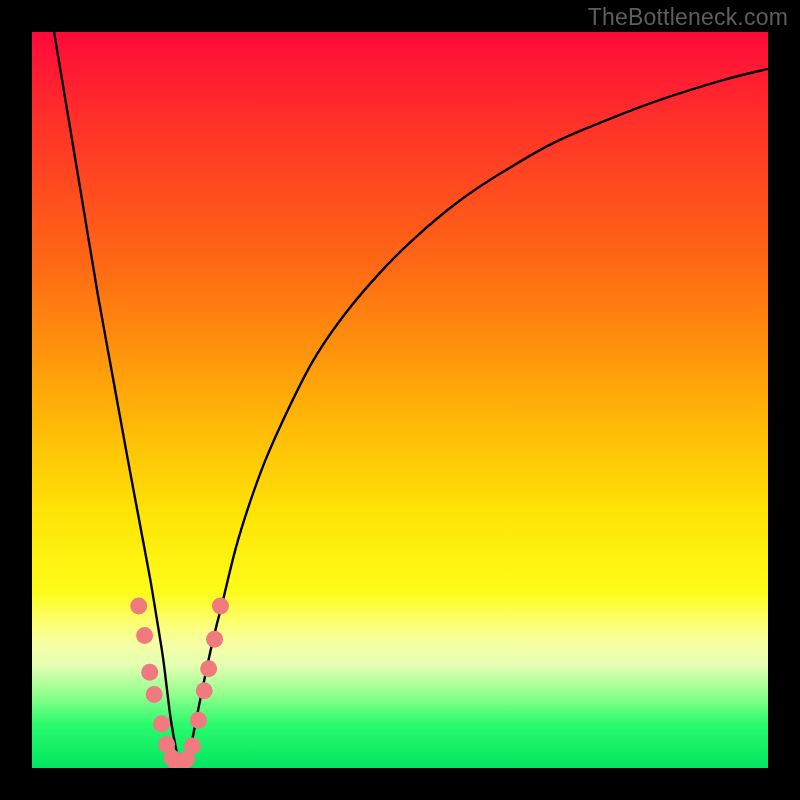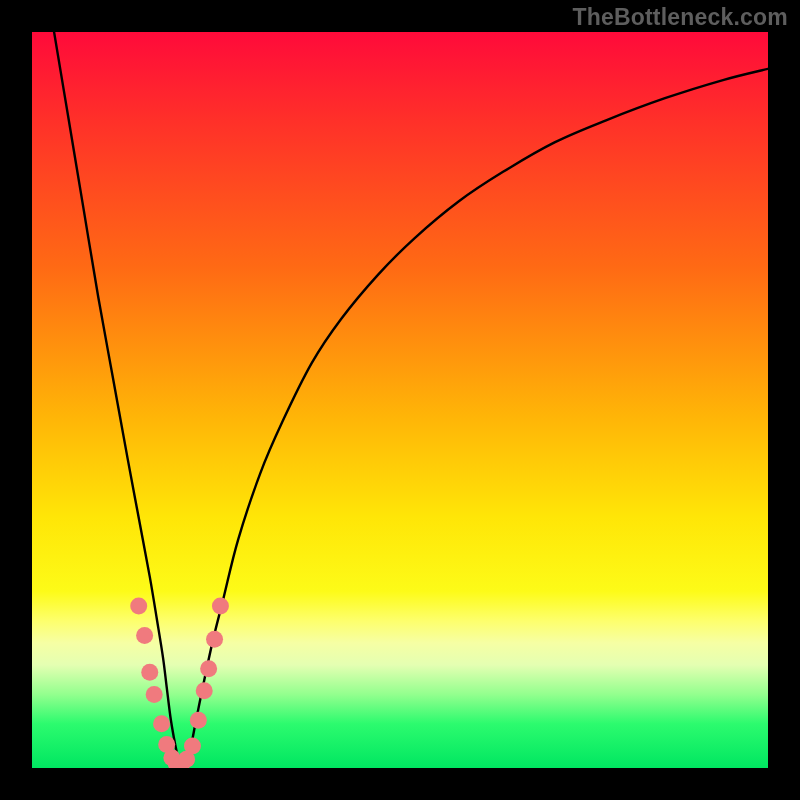--- a/index.html
+++ b/index.html
@@ -39,21 +39,21 @@
       #00e661 100%
     );
   }
   .watermark {
     position: absolute;
     top: 4px;
     right: 12px;
     color: #5e5e5e;
     font-size: 23px;
     letter-spacing: 0.2px;
-    font-weight: 700;
+    font-weight: 400;
     user-select: none;
   }
   svg.curve {
     position: absolute;
     inset: 0;
     width: 100%;
     height: 100%;
   }
 </style>
 </head>

